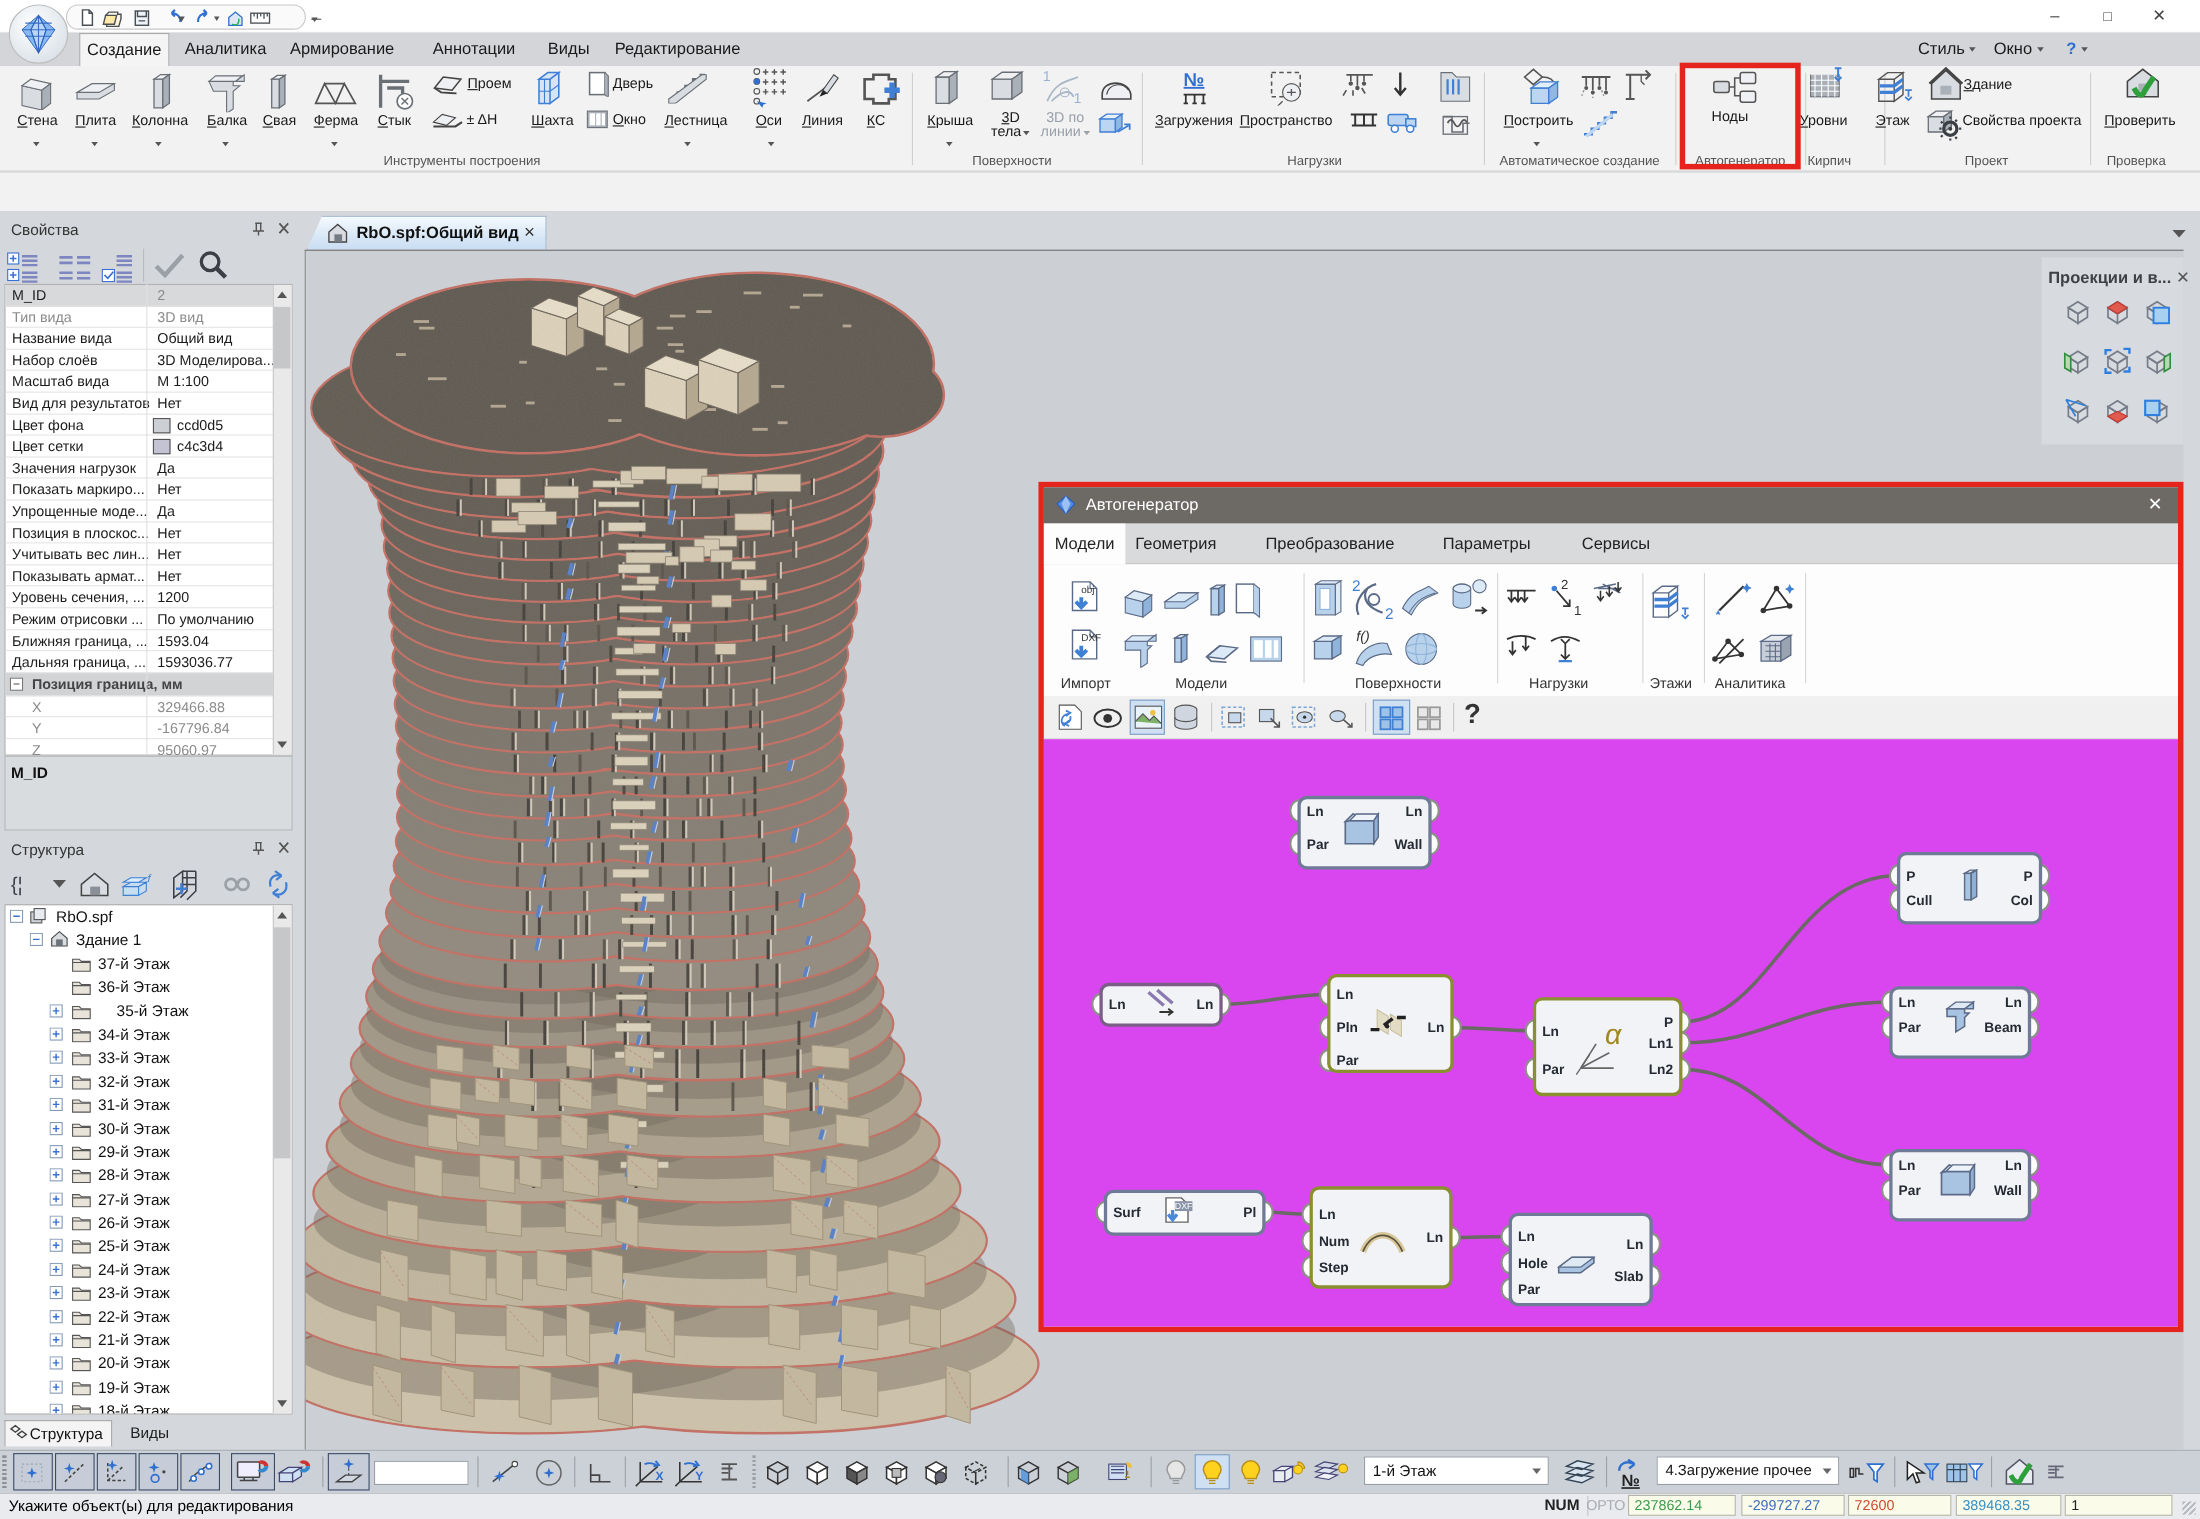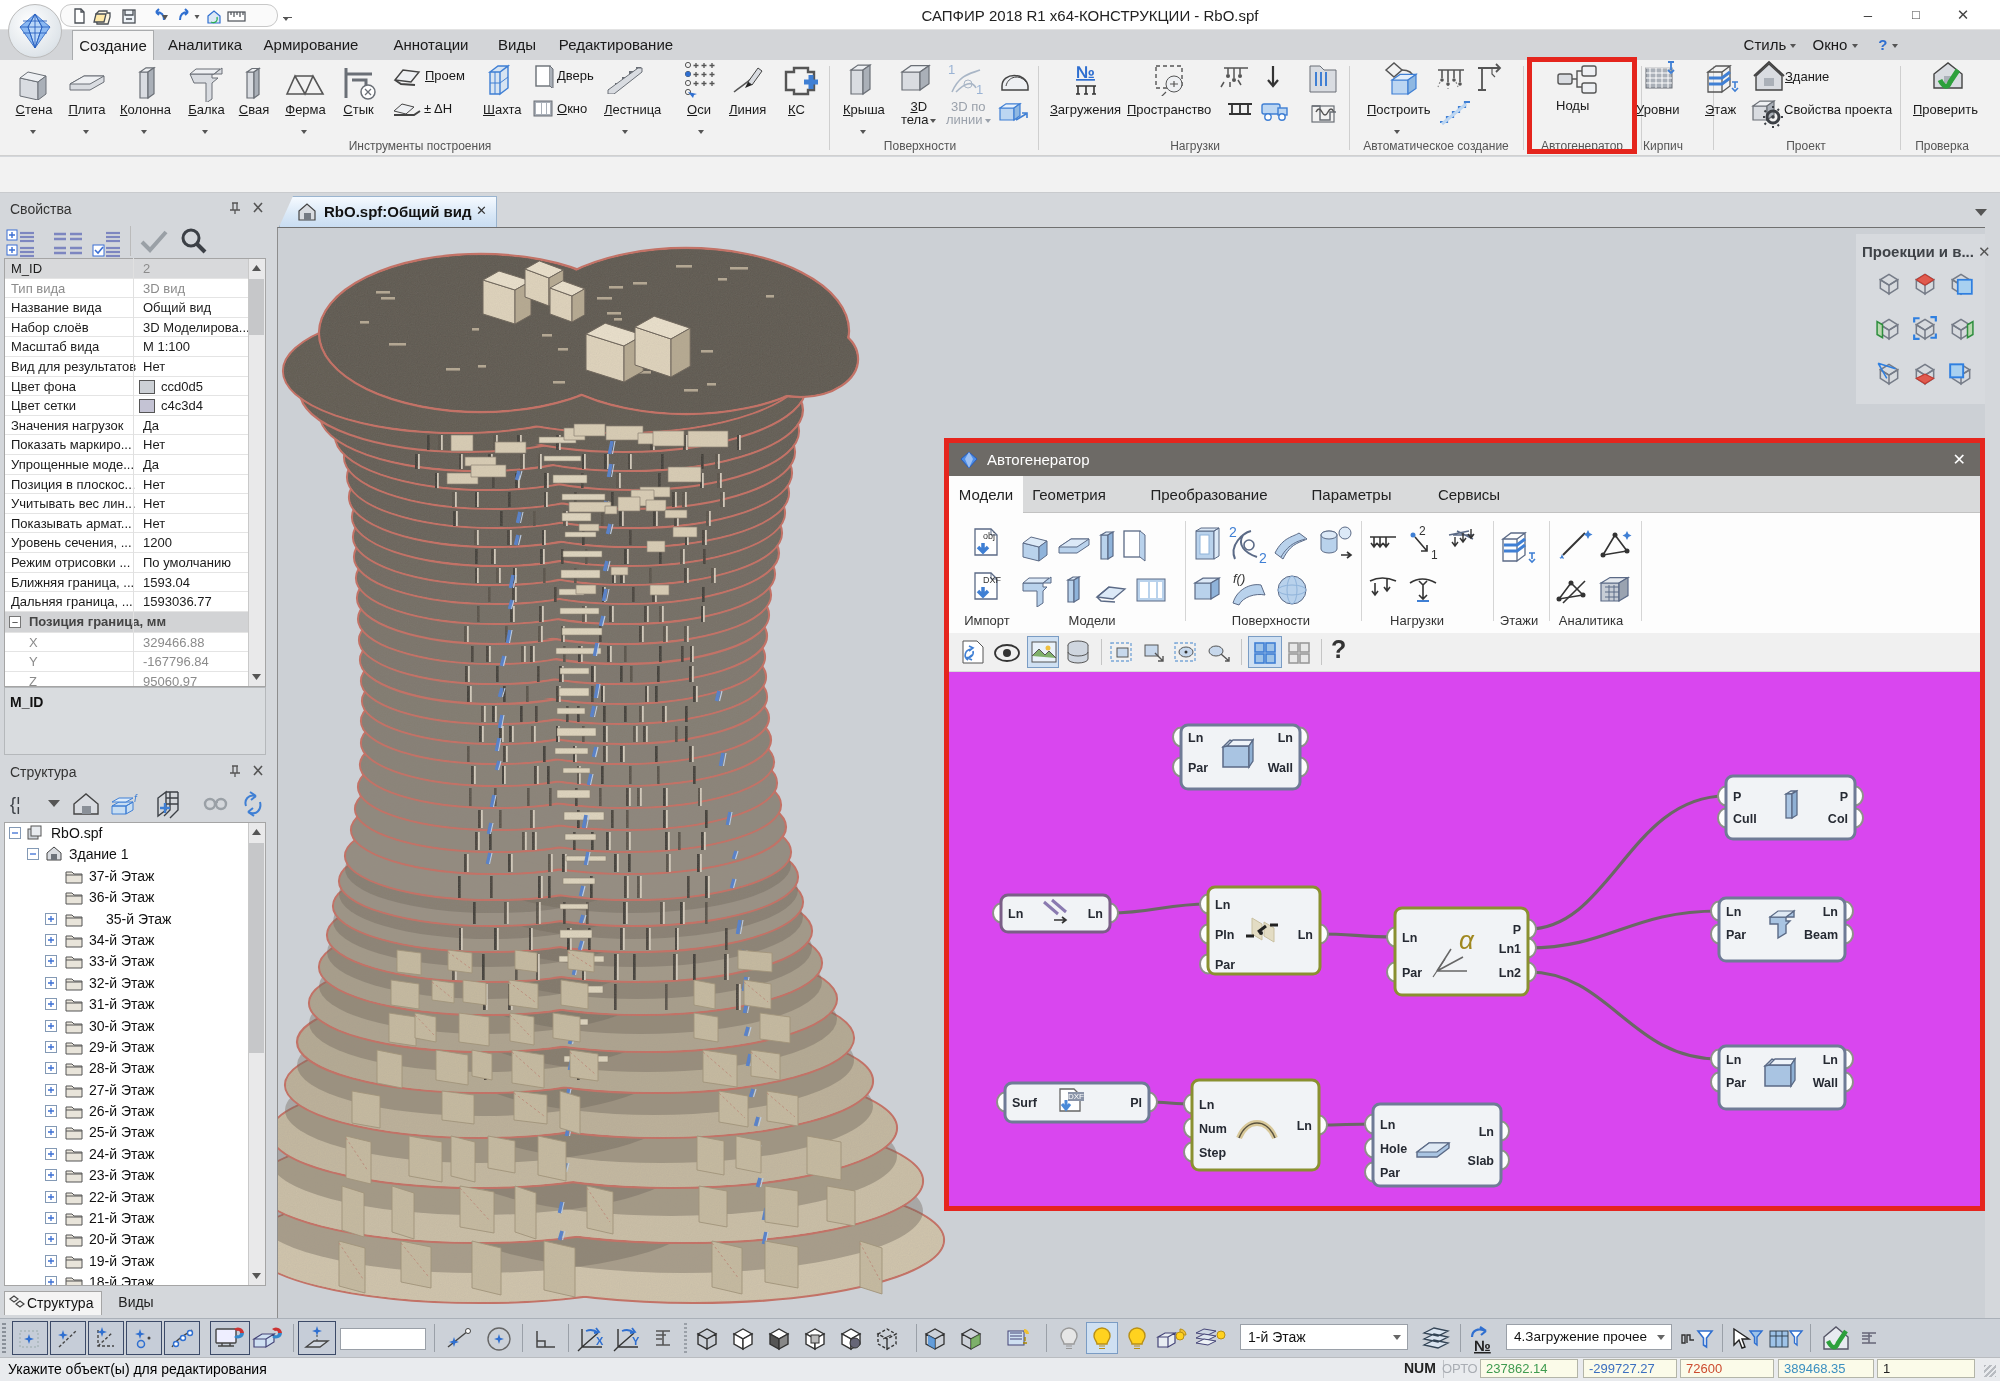--- a/index.html
+++ b/index.html
@@ -65,21 +65,20 @@
 <g stroke="#2f6fd0" fill="#dce8f6" stroke-width="1.2">
         <path d="M140 10l6-5 6 5v7h-12z"></path>
         <path d="M143 16c4 2 7-1 6-5" fill="none" stroke="#27ae4f"></path>
       </g>
 <g stroke="#4a4f55" fill="#fff" stroke-width="1.2">
         <rect x="160" y="6" width="17" height="9"></rect>
         <path d="M163 6v3m3-3v5m3-5v3m3-3v5m3-5v3"></path>
       </g>
 </svg>
     <div class="abs" style="left:283px;top:8px;width:9px;height:10px;border-bottom:1.5px solid #555"><span class="dd" style="margin-top:2px"></span></div>
-    <div class="title-text">САПФИР 2018 R1 x64-КОНСТРУКЦИИ - RbO.spf</div>
     <div class="winbtn" style="left:1845px">–</div>
     <div class="winbtn" style="left:1893px;font-size:13px">□</div>
     <div class="winbtn" style="left:1940px">✕</div>
   </div>
 <div class="logo"></div>
 <svg class="abs" style="left:16px;top:12px;z-index:6" width="38" height="38" viewBox="0 0 38 38">
 <g fill="#7fb0f0" stroke="#2a62c0" stroke-width="0.8">
 <path d="M19 2 L34 15 L19 36 L4 15 Z" fill="#8ab8f2"></path>
 <path d="M19 2 L26 15 L19 36 L12 15 Z" fill="#b9d6f8"></path>
 </g>

